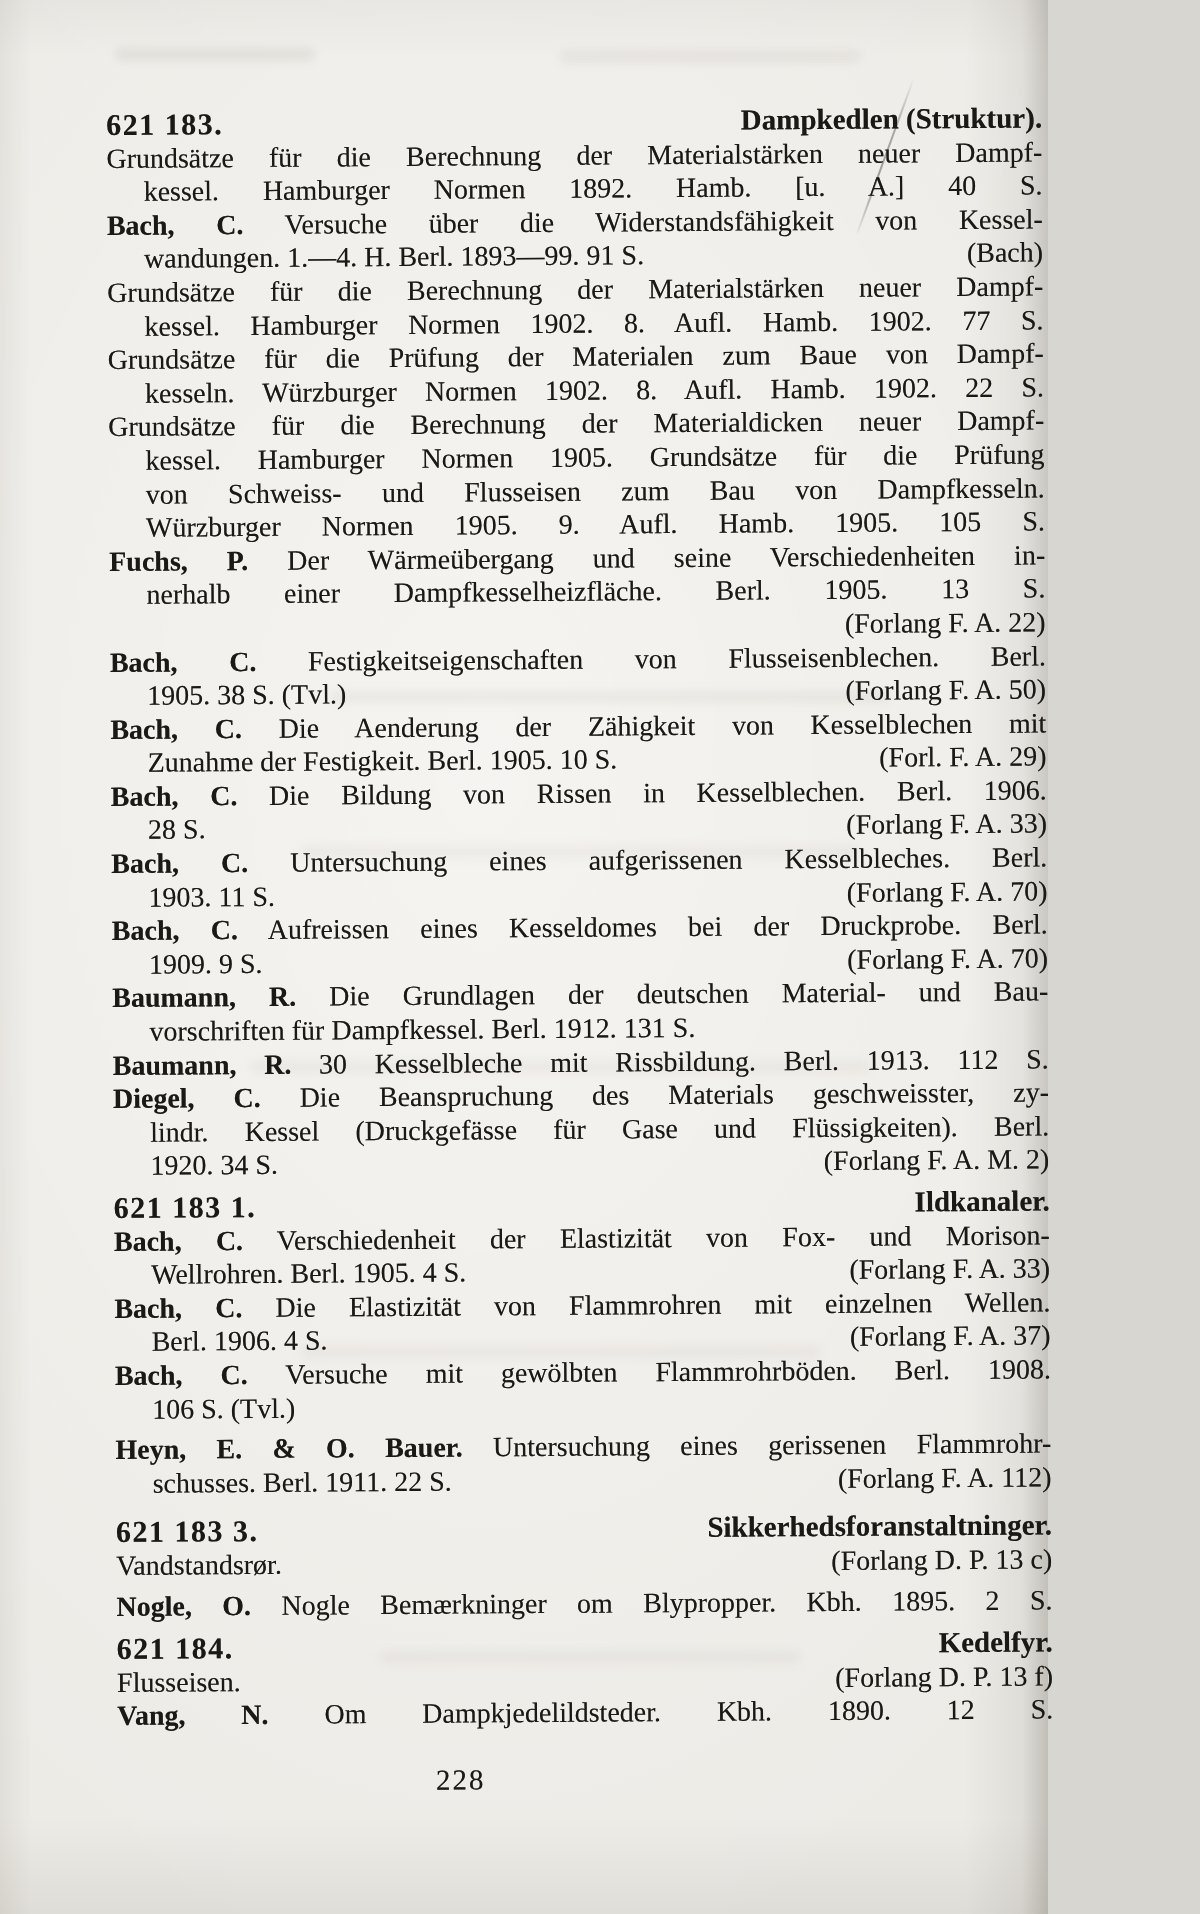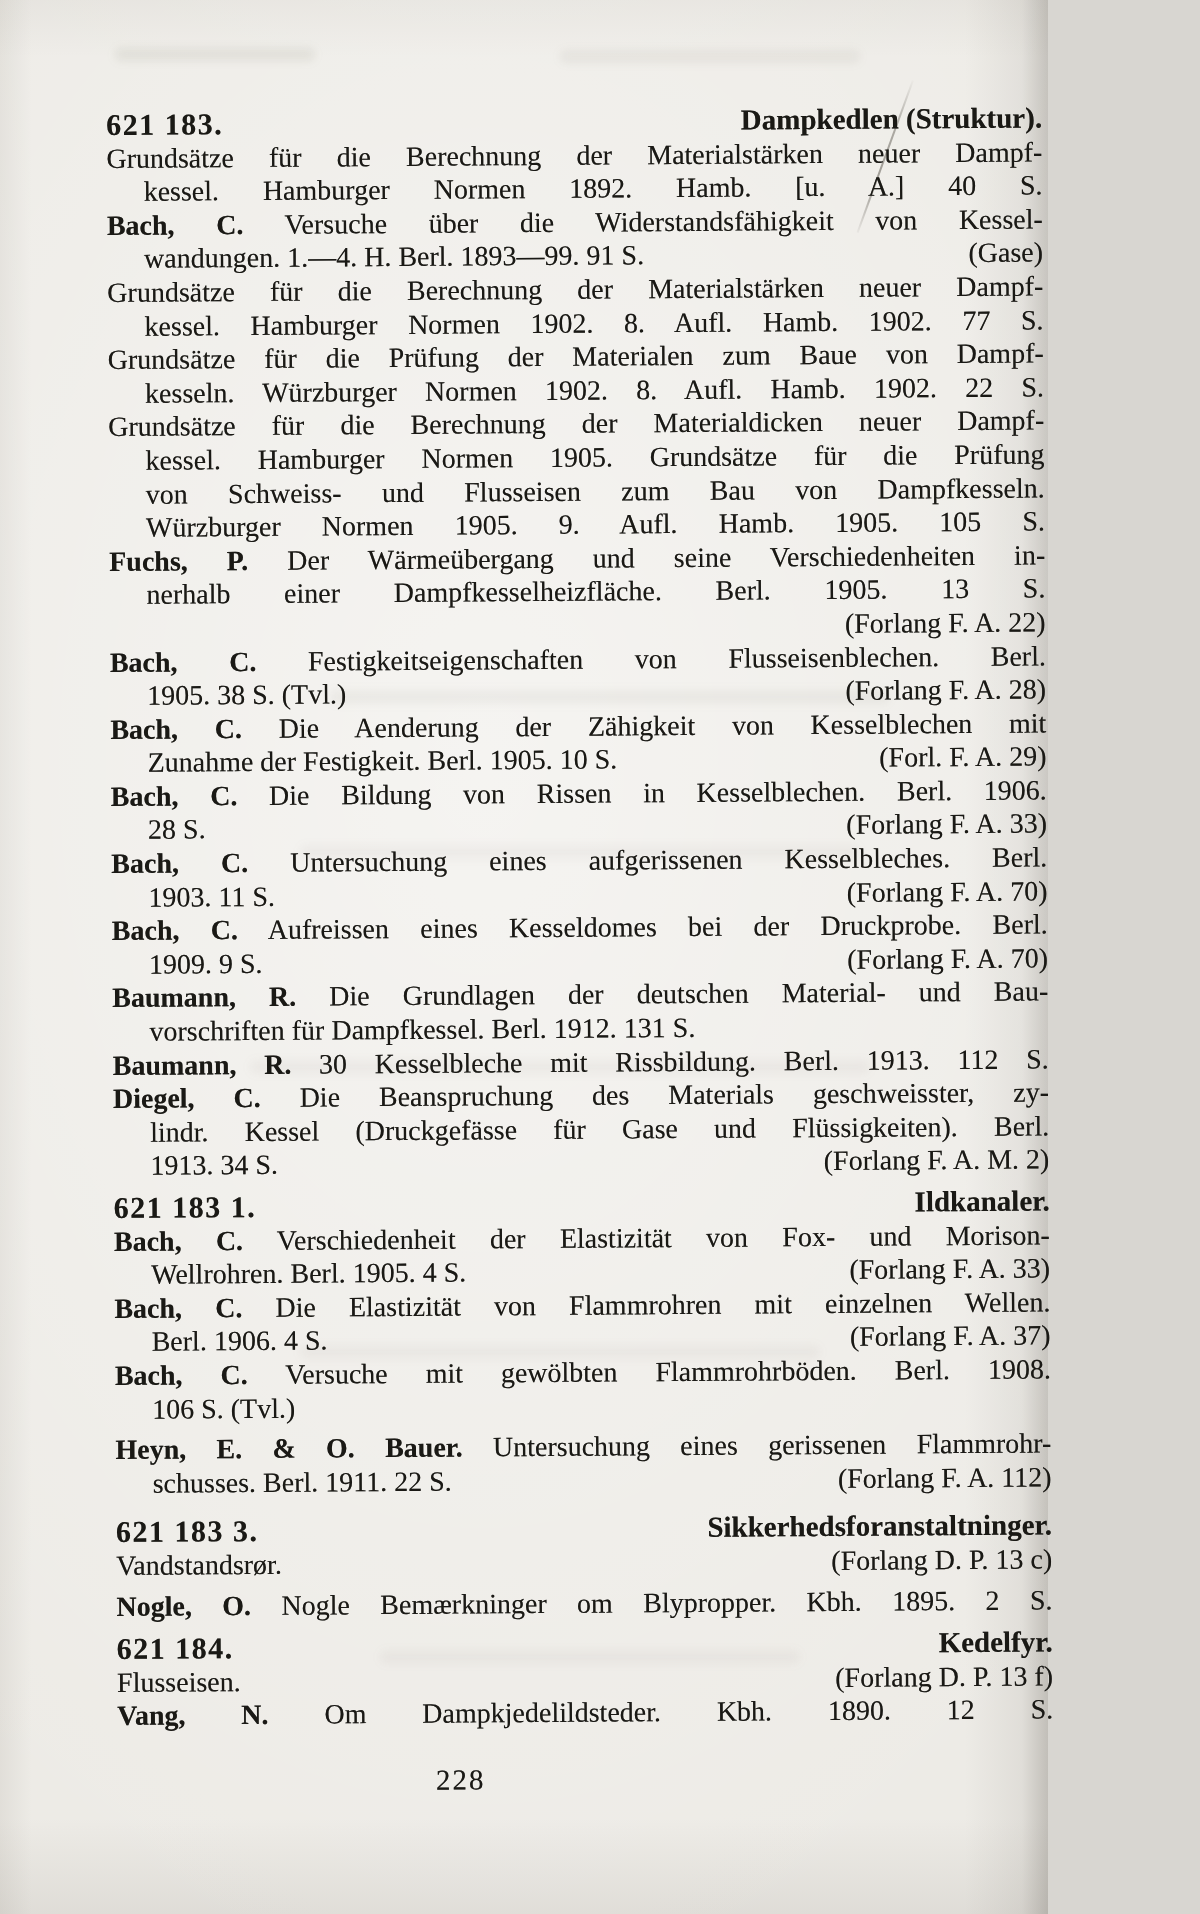--- a/index.html
+++ b/index.html
@@ -102,21 +102,21 @@
         <span class="main"><span>Grundsätze für die Berechnung der Materialstärken neuer Dampf-</span></span>
       </div>
       <div class="line indent justify">
         <span class="main"><span>kessel. Hamburger Normen 1892. Hamb. [u. A.] 40 S.</span></span>
       </div>
       <div class="line justify">
         <span class="main"><b class="author">Bach, C.</b> <span>Versuche über die Widerstandsfähigkeit von Kessel-</span></span>
       </div>
       <div class="line indent has-right">
         <span class="main"><span>wandungen. 1.—4. H. Berl. 1893—99. 91 S.</span></span>
-        <span class="right-note">(Gase)</span>
+        <span class="right-note">(Bach)</span>
       </div>
       <div class="line justify">
         <span class="main"><span>Grundsätze für die Berechnung der Materialstärken neuer Dampf-</span></span>
       </div>
       <div class="line indent justify">
         <span class="main"><span>kessel. Hamburger Normen 1902. 8. Aufl. Hamb. 1902. 77 S.</span></span>
       </div>
       <div class="line justify">
         <span class="main"><span>Grundsätze für die Prüfung der Materialen zum Baue von Dampf-</span></span>
       </div>
@@ -143,21 +143,21 @@
       </div>
       <div class="line has-right">
         <span class="main"></span>
         <span class="right-note">(Forlang F. A. 22)</span>
       </div>
       <div class="line justify">
         <span class="main"><b class="author">Bach, C.</b> <span>Festigkeitseigenschaften von Flusseisenblechen. Berl.</span></span>
       </div>
       <div class="line indent has-right">
         <span class="main"><span>1905. 38 S. (Tvl.)</span></span>
-        <span class="right-note">(Forlang F. A. 28)</span>
+        <span class="right-note">(Forlang F. A. 50)</span>
       </div>
       <div class="line justify">
         <span class="main"><b class="author">Bach, C.</b> <span>Die Aenderung der Zähigkeit von Kesselblechen mit</span></span>
       </div>
       <div class="line indent has-right">
         <span class="main"><span>Zunahme der Festigkeit. Berl. 1905. 10 S.</span></span>
         <span class="right-note">(Forl. F. A. 29)</span>
       </div>
       <div class="line justify">
         <span class="main"><b class="author">Bach, C.</b> <span>Die Bildung von Rissen in Kesselblechen. Berl. 1906.</span></span>
@@ -187,21 +187,21 @@
       <div class="line justify">
         <span class="main"><b class="author">Baumann, R.</b> <span>30 Kesselbleche mit Rissbildung. Berl. 1913. 112 S.</span></span>
       </div>
       <div class="line justify">
         <span class="main"><b class="author">Diegel, C.</b> <span>Die Beanspruchung des Materials geschweisster, zy-</span></span>
       </div>
       <div class="line indent justify">
         <span class="main"><span>lindr. Kessel (Druckgefässe für Gase und Flüssigkeiten). Berl.</span></span>
       </div>
       <div class="line indent has-right">
-        <span class="main"><span>1913. 34 S.</span></span>
+        <span class="main"><span>1920. 34 S.</span></span>
         <span class="right-note">(Forlang F. A. M. 2)</span>
       </div>
       <div class="line header" style="margin-top: 8px;">
         <span class="sec-id">621 183 1.</span>
         <span class="sec-title">Ildkanaler.</span>
       </div>
       <div class="line justify">
         <span class="main"><b class="author">Bach, C.</b> <span>Verschiedenheit der Elastizität von Fox- und Morison-</span></span>
       </div>
       <div class="line indent has-right">

